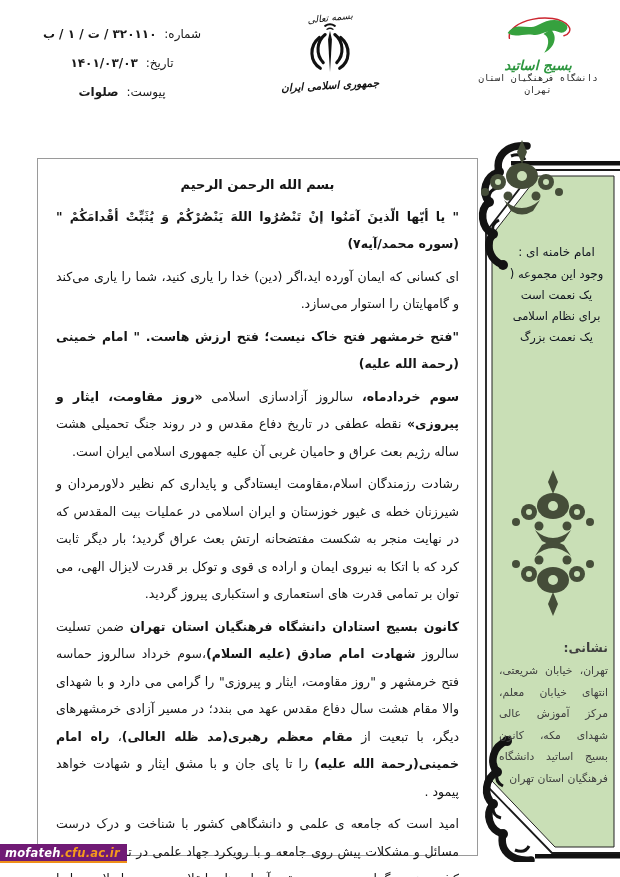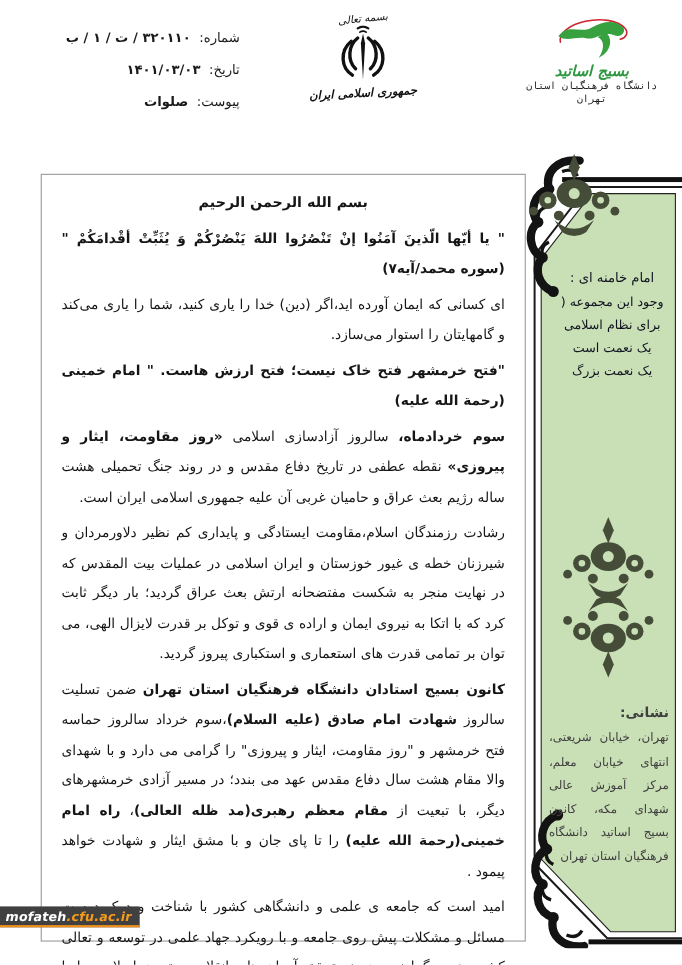--- a/index.html
+++ b/index.html
@@ -2,21 +2,21 @@
 <html lang="fa"><head>
 <meta charset="utf-8">
 <style>
   html,body{margin:0;padding:0;}
   body{
     width:620px;height:877px;position:relative;background:#ffffff;overflow:hidden;
     font-family:"DejaVu Sans",sans-serif;color:#1a1a1a;
   }
   
   .meta{
-    position:absolute;top:20px;left:26px;width:192px;direction:rtl;text-align:right;
+    position:absolute;top:20px;left:26px;width:192px;direction:rtl;text-align:center;
     font-size:12px;line-height:29px;
   }
   .meta .row{white-space:nowrap;}
   .meta .lbl{font-weight:normal;}
   .meta .val{font-weight:bold;margin-right:4px;}
   .emblem-block{position:absolute;top:12px;left:268px;width:124px;text-align:center;}
   .emblem-script{display:block;font-size:9.5px;font-style:italic;transform:rotate(-6deg);color:#111;}
   .emblem-caption{display:block;font-size:10.5px;font-style:italic;font-weight:bold;color:#111;transform:rotate(-3deg);margin-top:-2px;letter-spacing:0.5px;}
   .basij-block{position:absolute;top:8px;right:8px;width:148px;text-align:center;}
   .basij-title{display:block;font-size:13.5px;font-weight:bold;font-style:italic;color:#2e9740;line-height:15px;margin-top:-4px;}
@@ -38,21 +38,21 @@
   }
   .side-quote .head{font-size:12px;line-height:24px;}
   .side-quote .ln{display:block;font-size:11.5px;line-height:21px;}
   .side-address{
     position:absolute;top:496px;right:12px;left:22px;direction:rtl;text-align:justify;color:#404040;
   }
   .side-address .head{font-size:12.5px;font-weight:bold;line-height:24px;display:block;text-align:right;}
   .side-address .txt{font-size:10.8px;line-height:21.5px;text-align:justify;}
   
   .watermark{
-    position:absolute;left:0;top:824px;height:17px;min-width:88px;background:#404040;
+    position:absolute;left:0;top:844px;height:17px;min-width:88px;background:#701a75;
     border-bottom:2.5px solid #ef8f1a;display:flex;align-items:center;padding:0 7px 0 5px;
     font-style:italic;font-weight:bold;font-size:11.5px;letter-spacing:0.2px;white-space:nowrap;
   }
   .watermark .wname{color:#ffffff;}
   .watermark .wdomain{color:#f59b1c;}
 </style>
 </head>
 <body>
 
 <div class="meta">
@@ -165,22 +165,22 @@
         <use href="#damask"></use>
       </g>
     <g transform="translate(31,476) scale(1,-1)">
         <use href="#damask"></use>
       </g>
   </svg>
 
   <div class="side-quote">
     <div class="head">امام خامنه ای :</div>
     <span class="ln">وجود این مجموعه (</span>
+    <span class="ln">یک نعمت است</span>
     <span class="ln">برای نظام اسلامی</span>
-    <span class="ln">یک نعمت است</span>
     <span class="ln">یک نعمت بزرگ</span>
   </div>
 
   <div class="side-address">
     <span class="head">نشانی:</span>
     <div class="txt">تهران، خیابان شریعتی، انتهای خیابان معلم، مرکز آموزش عالی شهدای مکه، کانون بسیج اساتید دانشگاه فرهنگیان استان تهران</div>
   </div>
 </div>
 
 <div class="watermark">

